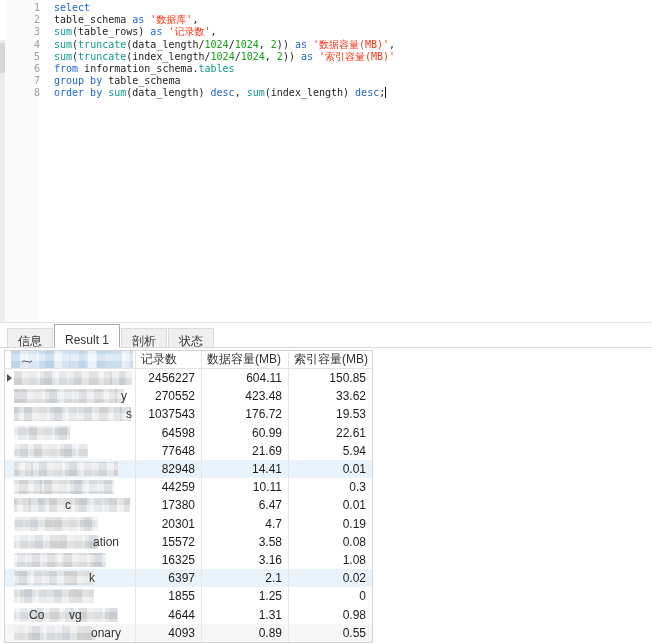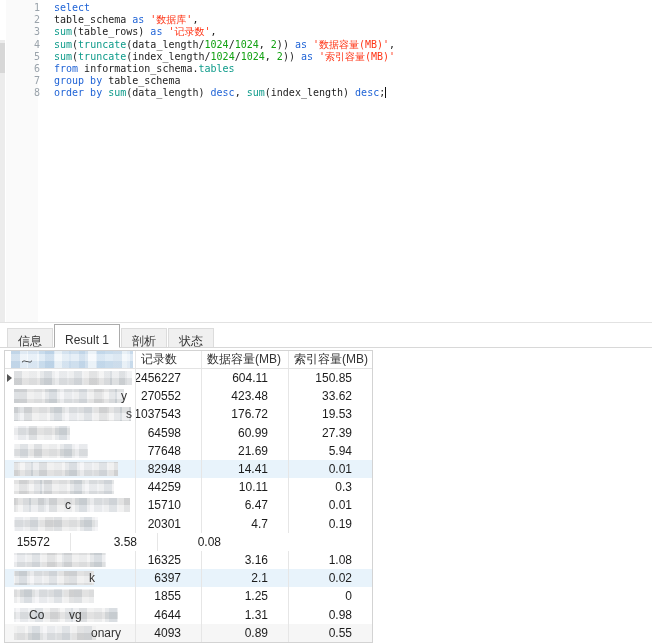--- a/index.html
+++ b/index.html
@@ -34,21 +34,21 @@
   .g-row{display:flex;height:18.2px;align-items:center;}
   .g-row.hdr{height:17px;border-bottom:1px solid #e3e3e3;color:#333;}
   .g-row.hl-blue{background:var(--row-highlight);}
   .g-row.hl-gray{background:#f6f6f6;}
   .g-cell{box-sizing:border-box;height:100%;display:flex;align-items:center;border-right:1px solid #e6e6e6;overflow:hidden;}
   .g-cell:last-child{border-right:none;}
   .col-name{width:131px;position:relative;}
   .col-r{width:66px;}
   .col-d{width:87px;}
   .col-i{width:83px;}
-  .num{justify-content:flex-end;padding-right:20px;}
+  .num{justify-content:flex-end;padding-right:6px;}
   .hdr .lbl{padding-left:5px;}
   
   .mosaic{display:inline-block;height:14px;margin-left:9px;flex:none;
     background:
      repeating-linear-gradient(90deg, rgba(140,155,170,.14) 0 8px, rgba(255,255,255,.28) 8px 15px, rgba(120,130,140,.08) 15px 23px, rgba(255,255,255,0) 23px 30px),
      repeating-linear-gradient(0deg, rgba(0,0,0,.05) 0 7px, rgba(255,255,255,.3) 7px 14px),
      repeating-linear-gradient(90deg, #e3e3e3 0 15px, #f0f0f0 15px 26px, #dcdfe2 26px 41px, #eceef0 41px 55px, #e6e8ea 55px 70px);}
   .mosaic.blue{height:18px;margin-left:6px;
     background:
      repeating-linear-gradient(90deg, rgba(120,160,200,.16) 0 9px, rgba(255,255,255,.35) 9px 17px, rgba(130,170,210,.09) 17px 26px, rgba(255,255,255,0) 26px 34px),
@@ -126,21 +126,21 @@
           <div class="g-cell num col-r">1037543</div>
           <div class="g-cell num col-d">176.72</div>
           <div class="g-cell num col-i">19.53</div>
         </div>
         <div class="g-row">
           <div class="g-cell col-name">
             <span class="mosaic" style="width: 56px; background-position: 15px 9px;"></span>
           </div>
           <div class="g-cell num col-r">64598</div>
           <div class="g-cell num col-d">60.99</div>
-          <div class="g-cell num col-i">27.39</div>
+          <div class="g-cell num col-i">22.61</div>
         </div>
         <div class="g-row">
           <div class="g-cell col-name">
             <span class="mosaic" style="width: 74px; background-position: 20px 12px;"></span>
           </div>
           <div class="g-cell num col-r">77648</div>
           <div class="g-cell num col-d">21.69</div>
           <div class="g-cell num col-i">5.94</div>
         </div>
         <div class="g-row hl-blue">
@@ -157,33 +157,37 @@
           </div>
           <div class="g-cell num col-r">44259</div>
           <div class="g-cell num col-d">10.11</div>
           <div class="g-cell num col-i">0.3</div>
         </div>
         <div class="g-row">
           <div class="g-cell col-name">
             <span class="mosaic" style="width: 116px; background-position: 35px 21px;"></span>
             <span class="frag" style="left: 60px;">c</span>
           </div>
-          <div class="g-cell num col-r">15710</div>
+          <div class="g-cell num col-r">17380</div>
           <div class="g-cell num col-d">6.47</div>
           <div class="g-cell num col-i">0.01</div>
         </div>
         <div class="g-row">
           <div class="g-cell col-name">
             <span class="mosaic" style="width: 84px; background-position: 40px 24px;"></span>
           </div>
           <div class="g-cell num col-r">20301</div>
           <div class="g-cell num col-d">4.7</div>
           <div class="g-cell num col-i">0.19</div>
         </div>
         <div class="g-row">
+          <div class="g-cell col-name">
+            <span class="mosaic" style="width: 84px; background-position: 45px 27px;"></span>
+            <span class="frag" style="left: 88px;">ation</span>
+          </div>
           <div class="g-cell num col-r">15572</div>
           <div class="g-cell num col-d">3.58</div>
           <div class="g-cell num col-i">0.08</div>
         </div>
         <div class="g-row">
           <div class="g-cell col-name">
             <span class="mosaic" style="width: 92px; background-position: 50px 30px;"></span>
           </div>
           <div class="g-cell num col-r">16325</div>
           <div class="g-cell num col-d">3.16</div>

